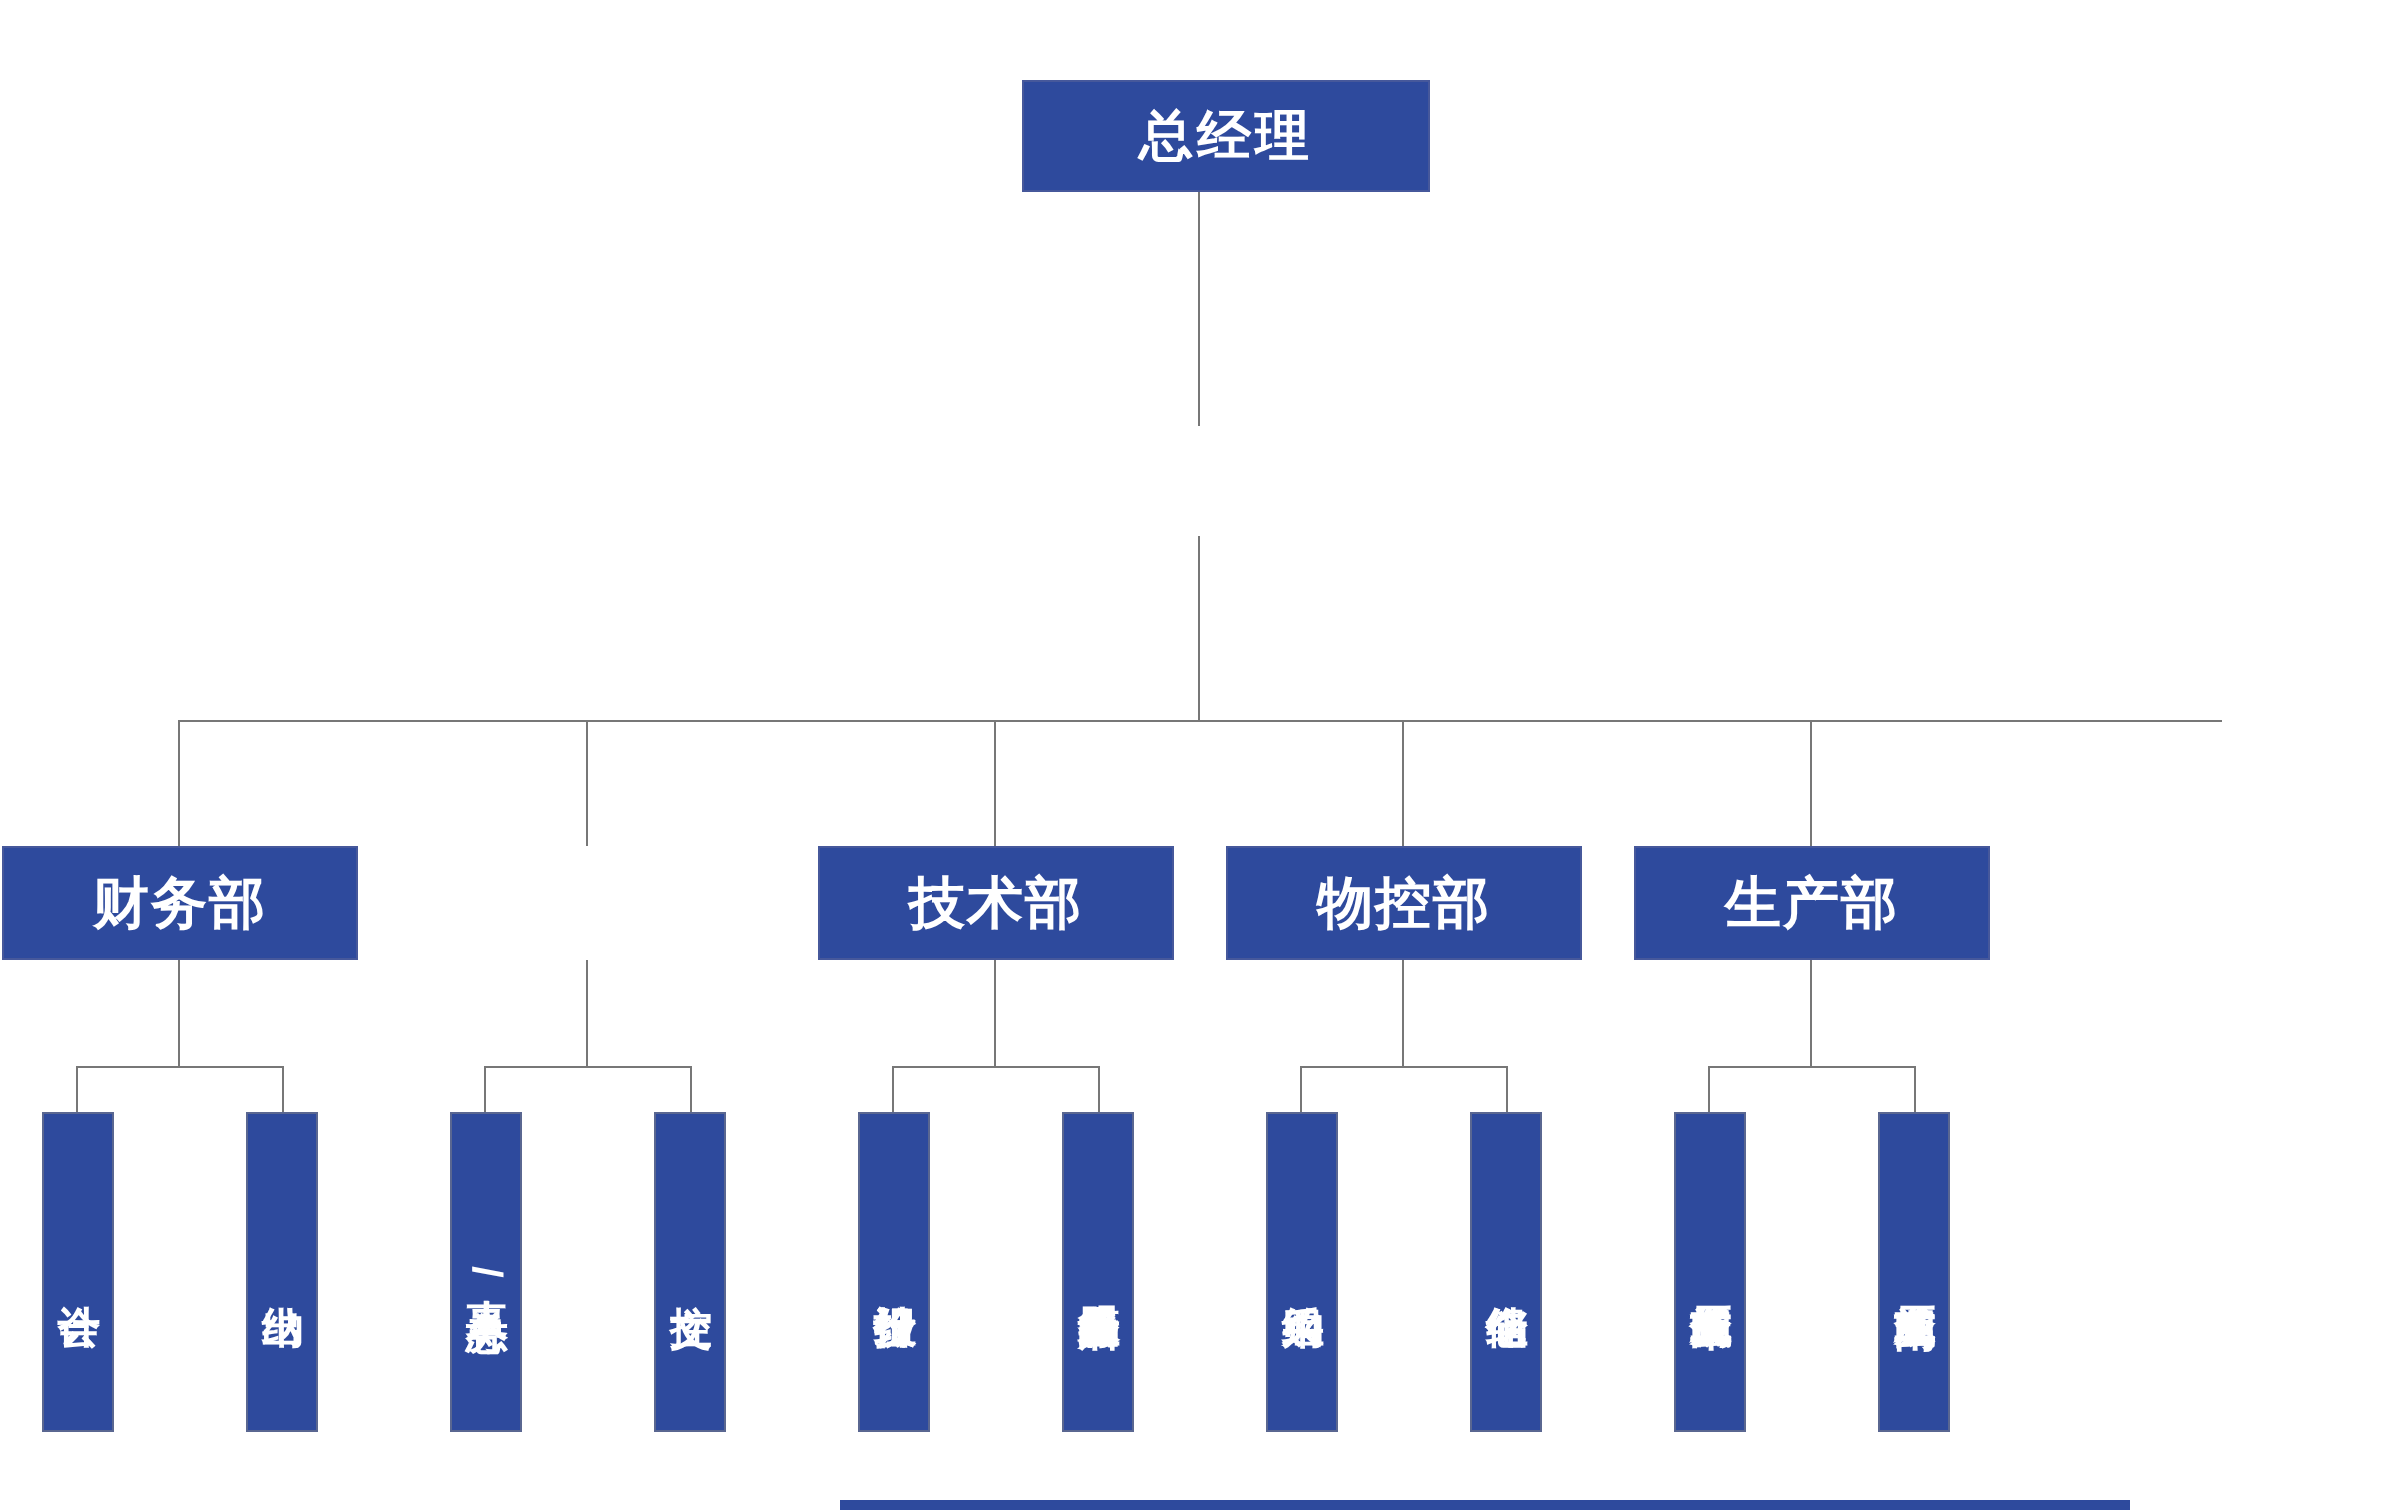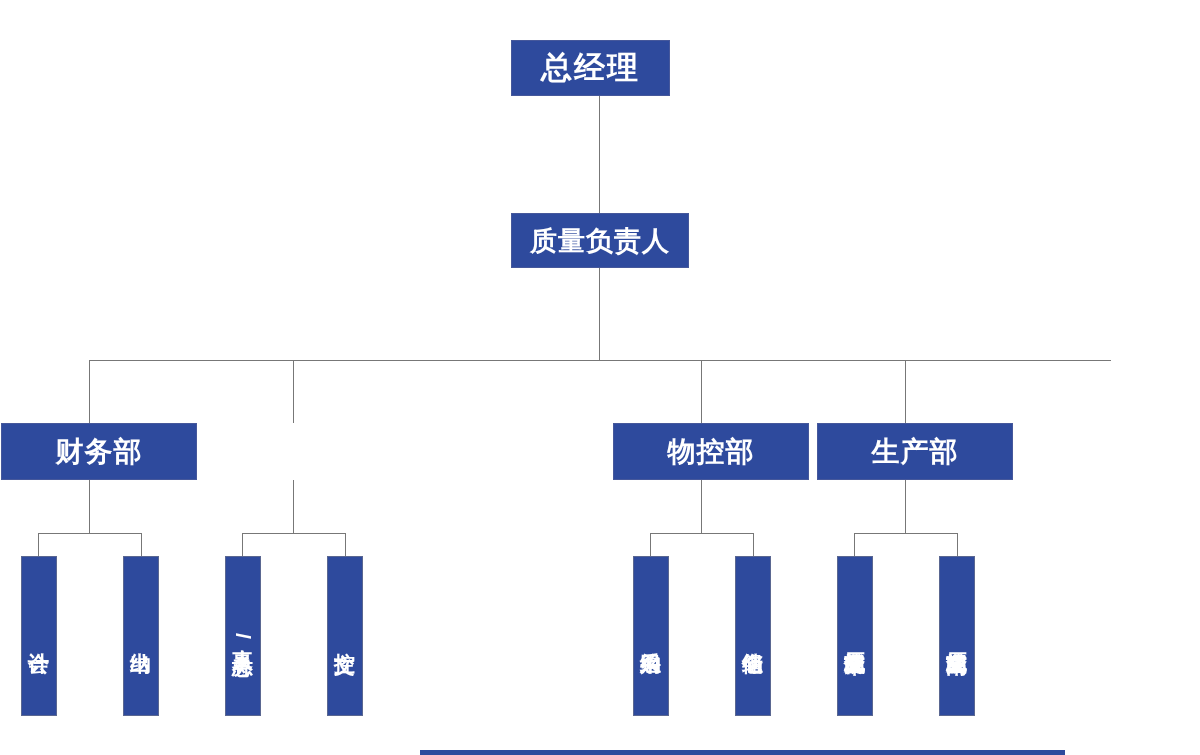--- a/index.html
+++ b/index.html
@@ -6,31 +6,31 @@
   .chart{
     position:relative;width:1200px;height:755px;background:#ffffff;overflow:hidden;
     font-family:"Liberation Sans","DejaVu Sans",sans-serif;
   }
   .node{
     position:absolute;box-sizing:border-box;
     background:#2e4a9d;border:1px solid #46589b;
     color:#ffffff;font-weight:bold;
     display:flex;align-items:center;justify-content:center;
   }
-  .root-box{left:511px;top:40px;width:159px;height:56px;font-size:31px;letter-spacing:2px;}
+  .root-box{left:511px;top:40px;width:204px;height:56px;font-size:27px;letter-spacing:2px;}
   .quality-box{left:511px;top:213px;width:178px;height:55px;font-size:27px;letter-spacing:1px;}
   .line{position:absolute;background:#777777;}
   
   .trunk-1{left:599px;top:96px;width:1px;height:117px;}
   .trunk-2{left:599px;top:268px;width:1px;height:92px;}
   .hbar{left:90px;top:360px;width:1021px;height:1px;}
   
   .dept-group{position:absolute;top:423px;width:178px;height:293px;left:calc(var(--c) - 89px);}
   .dept-drop{left:88px;top:-63px;width:1px;height:63px;}
-  .dept-box{left:0;top:0;width:196px;height:57px;font-size:28px;letter-spacing:1px;}
+  .dept-box{left:0;top:0;width:178px;height:57px;font-size:28px;letter-spacing:1px;}
   .child-trunk{left:88px;top:57px;width:1px;height:53px;}
   .child-spread{left:37px;top:110px;width:104px;height:1px;}
   .child-drop-l{left:37px;top:110px;width:1px;height:23px;}
   .child-drop-r{left:140px;top:110px;width:1px;height:23px;}
   .leaf{top:133px;width:36px;height:160px;border:1px solid #5a6791;}
   .leaf-l{left:20px;}
   .leaf-r{left:122px;}
   .leaf span{
     writing-mode:vertical-rl;text-orientation:mixed;
     font-size:21px;line-height:1.1;letter-spacing:0;
@@ -40,23 +40,20 @@
 </style>
 </head>
 <body>
 
 <div class="chart">
 
   <div class="node root-box">
     <span>总经理</span>
   </div>
   <div class="line trunk-1"></div>
-  <div class="node quality-box">
-    <span>质量负责人</span>
-  </div>
   <div class="line trunk-2"></div>
   <div class="line hbar"></div>
 
   <div class="dept-group" style="--c:90px">
     <div class="line dept-drop"></div>
     <div class="node dept-box">
       <span>财务部</span>
     </div>
     <div class="line child-trunk"></div>
     <div class="line child-spread"></div>
@@ -77,20 +74,36 @@
     <div class="line child-drop-l"></div>
     <div class="line child-drop-r"></div>
     <div class="node leaf leaf-l">
       <span>人事/总务</span>
     </div>
     <div class="node leaf leaf-r">
       <span>文控</span>
     </div>
   </div>
 
+  <div class="dept-group" style="--c:498px">
+    <div class="line dept-drop"></div>
+    <div class="node dept-box">
+      <span>技术部</span>
+    </div>
+    <div class="line child-trunk"></div>
+    <div class="line child-spread"></div>
+    <div class="line child-drop-l"></div>
+    <div class="line child-drop-r"></div>
+    <div class="node leaf leaf-l">
+      <span>设计报价组</span>
+    </div>
+    <div class="node leaf leaf-r">
+      <span>品管售后服务组</span>
+    </div>
+  </div>
 
   <div class="dept-group" style="--c:702px">
     <div class="line dept-drop"></div>
     <div class="node dept-box">
       <span>物控部</span>
     </div>
     <div class="line child-trunk"></div>
     <div class="line child-spread"></div>
     <div class="line child-drop-l"></div>
     <div class="line child-drop-r"></div>

